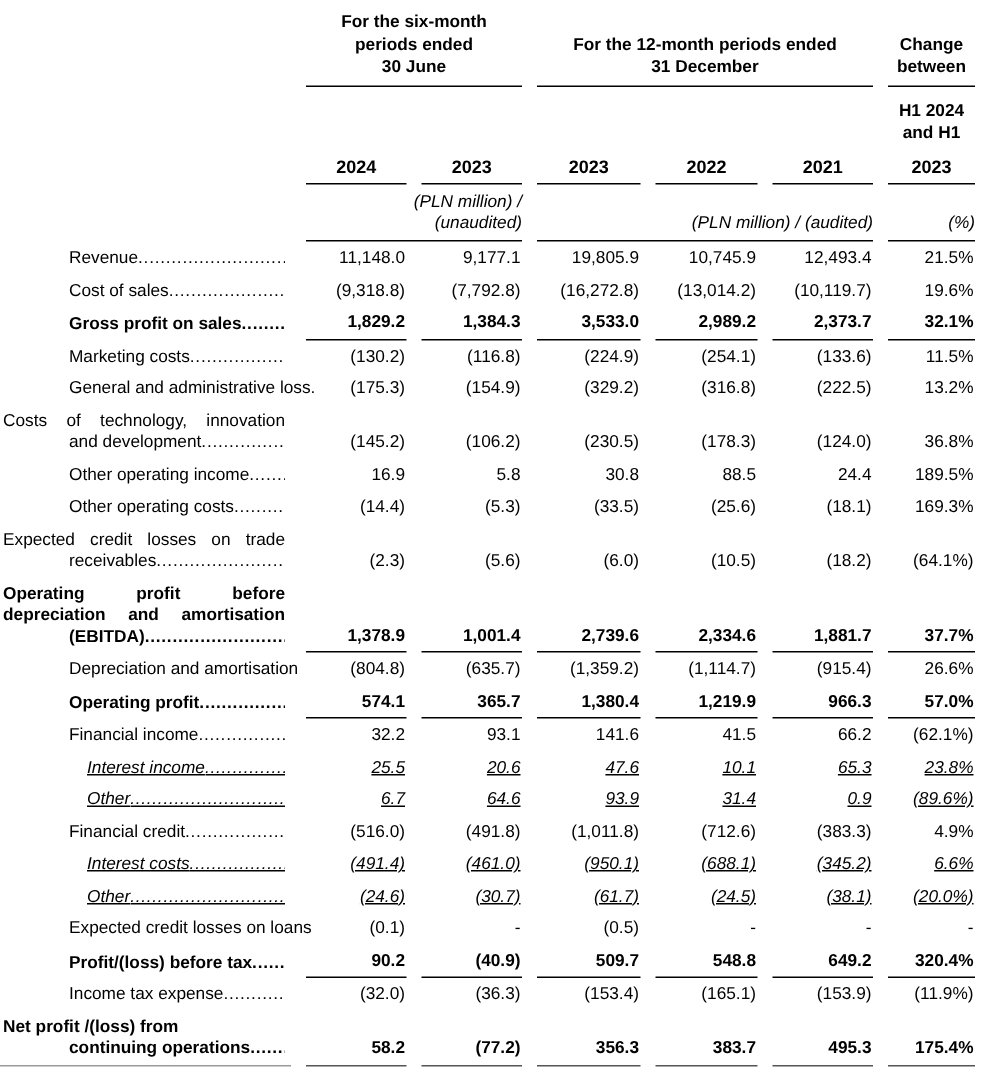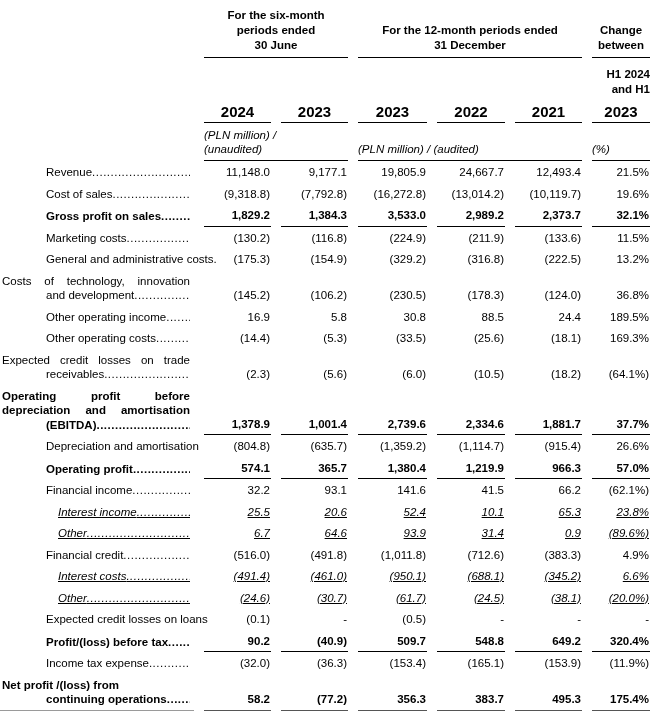--- a/index.html
+++ b/index.html
@@ -19,30 +19,30 @@
 
   
   .h-group .gw {
     font-weight: bold; font-size: 11.5px; line-height: 15px;
     text-align: center; border-bottom: 1.5px solid #000;
     padding: 2px 0 4px; margin-left: 10px;
   }
   .gw-left { text-align: right; }
   .h-sub .subw {
     font-weight: bold; font-size: 11.5px; line-height: 15px;
-    text-align: right; margin-left: 10px; padding-top: 9px;
+    text-align: center; margin-left: 10px; padding-top: 9px;
   }
   .h-year .yw {
-    font-weight: bold; font-size: 15px; line-height: 15px;
+    font-weight: bold; font-size: 12px; line-height: 15px;
     text-align: center; border-bottom: 1.5px solid #000;
     margin-left: 10px; padding: 7px 0 3px;
   }
   .h-units .uw {
     font-style: italic; font-size: 11.5px; line-height: 14px;
-    text-align: left; border-bottom: 1.5px solid #000;
+    text-align: right; border-bottom: 1.5px solid #000;
     margin-left: 10px; padding: 5px 0 4px;
   }
 
   
   .labwrap {
     font-size: 11.5px; line-height: 14.5px;
     padding: 4px 4px 3px 2px;
   }
   .lbl-line.just { text-align: justify; text-align-last: justify; }
   .lbl-last { display: flex; align-items: baseline; margin-left: 44px; }
@@ -170,21 +170,21 @@
     <td class="num">
             <div class="cellwrap"><span class="v">11,148.0</span></div>
           </td>
     <td class="num">
             <div class="cellwrap"><span class="v">9,177.1</span></div>
           </td>
     <td class="num">
             <div class="cellwrap"><span class="v">19,805.9</span></div>
           </td>
     <td class="num">
-            <div class="cellwrap"><span class="v">24,667.7</span></div>
+            <div class="cellwrap"><span class="v">10,745.9</span></div>
           </td>
     <td class="num">
             <div class="cellwrap"><span class="v">12,493.4</span></div>
           </td>
     <td class="num">
             <div class="cellwrap"><span class="v">21.5%</span></div>
           </td>
   </tr>
         <tr class="style-normal rule-none">
     <td class="label">
@@ -254,34 +254,34 @@
     <td class="num">
             <div class="cellwrap"><span class="v">(130.2)</span></div>
           </td>
     <td class="num">
             <div class="cellwrap"><span class="v">(116.8)</span></div>
           </td>
     <td class="num">
             <div class="cellwrap"><span class="v">(224.9)</span></div>
           </td>
     <td class="num">
-            <div class="cellwrap"><span class="v">(211.9)</span></div>
+            <div class="cellwrap"><span class="v">(254.1)</span></div>
           </td>
     <td class="num">
             <div class="cellwrap"><span class="v">(133.6)</span></div>
           </td>
     <td class="num">
             <div class="cellwrap"><span class="v">11.5%</span></div>
           </td>
   </tr>
         <tr class="style-normal rule-none">
     <td class="label">
             <div class="labwrap">
               <div class="lbl-last">
-                <span class="txt">General and administrative costs.</span>
+                <span class="txt">General and administrative loss.</span>
               </div>
             </div>
           </td>
     <td class="num">
             <div class="cellwrap"><span class="v">(175.3)</span></div>
           </td>
     <td class="num">
             <div class="cellwrap"><span class="v">(154.9)</span></div>
           </td>
     <td class="num">
@@ -534,21 +534,21 @@
               </div>
             </div>
           </td>
     <td class="num">
             <div class="cellwrap"><span class="v">25.5</span></div>
           </td>
     <td class="num">
             <div class="cellwrap"><span class="v">20.6</span></div>
           </td>
     <td class="num">
-            <div class="cellwrap"><span class="v">52.4</span></div>
+            <div class="cellwrap"><span class="v">47.6</span></div>
           </td>
     <td class="num">
             <div class="cellwrap"><span class="v">10.1</span></div>
           </td>
     <td class="num">
             <div class="cellwrap"><span class="v">65.3</span></div>
           </td>
     <td class="num">
             <div class="cellwrap"><span class="v">23.8%</span></div>
           </td>

